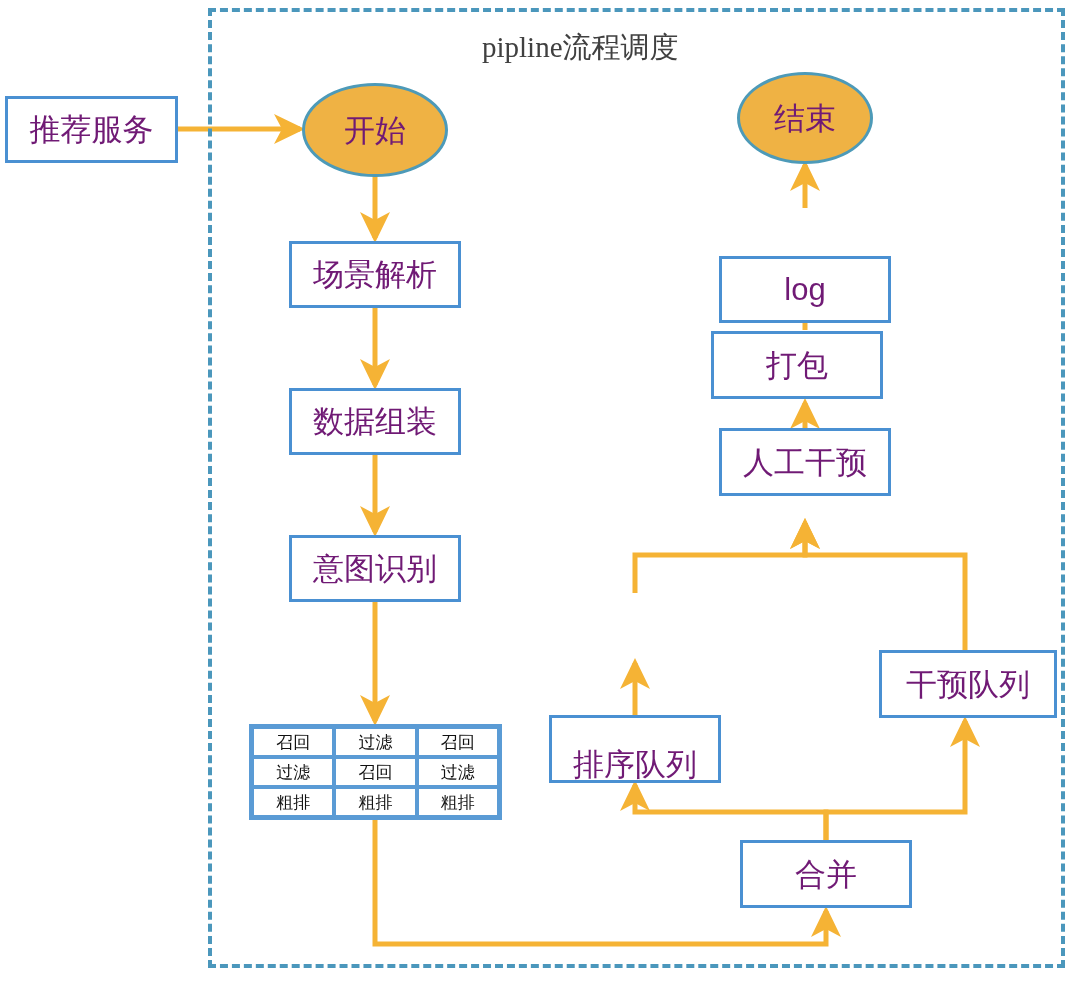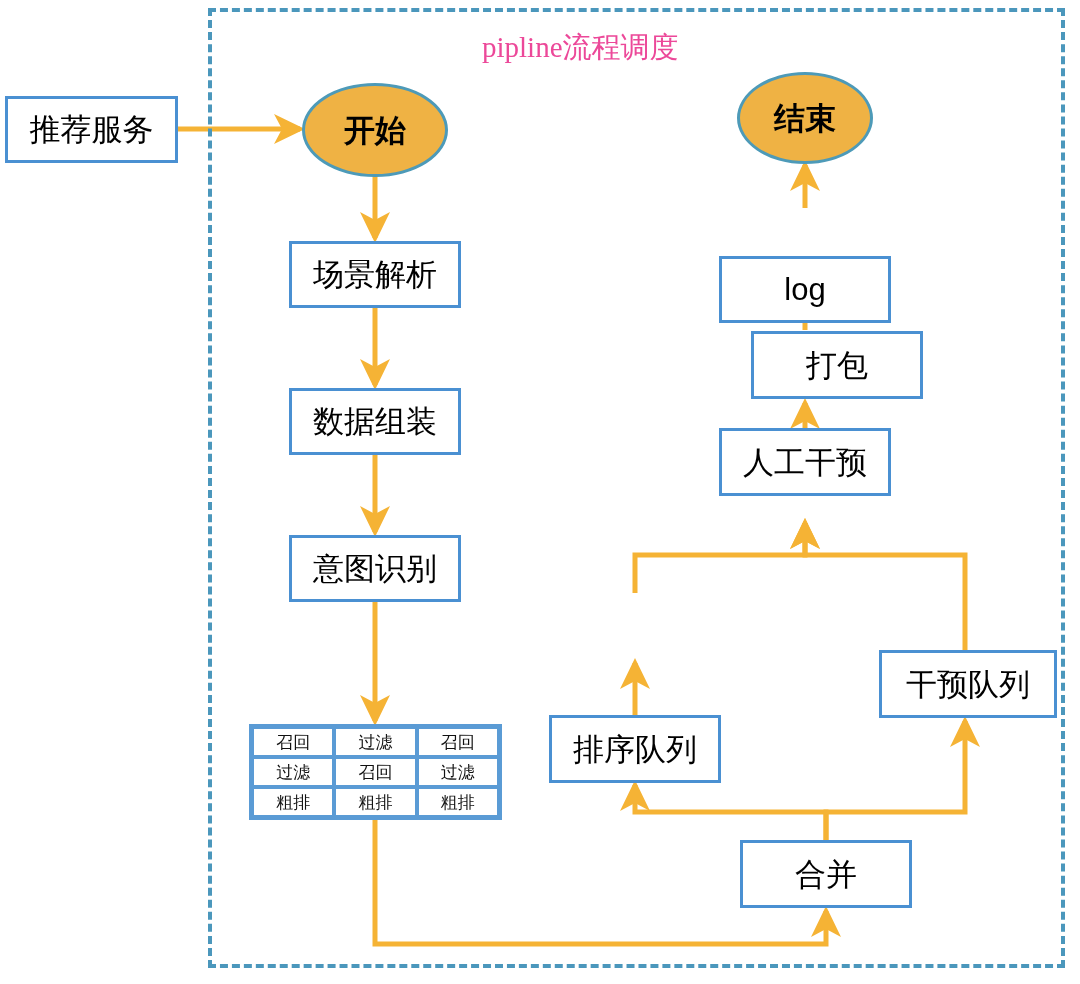--- a/index.html
+++ b/index.html
@@ -24,45 +24,44 @@
     pointer-events: none;
   }
   .node {
     position: absolute;
     box-sizing: border-box;
     display: flex;
     align-items: center;
     justify-content: center;
     background: #ffffff;
     border: 3px solid #4A90D2;
-    color: #000000;
+    color: #701a75;
     line-height: 1;
     z-index: 3;
   }
   .node.process {
     font-size: 31px;
   }
   .node.terminator {
     border: 3px solid #4D9AB8;
     background: #EFB244;
     border-radius: 50%;
     font-size: 31px;
-    font-weight: bold;
   }
   .container-box {
     position: absolute;
     box-sizing: border-box;
     border: 4px dashed #4B97BC;
     background: transparent;
     z-index: 1;
   }
   .container-title {
     position: absolute;
     font-size: 29px;
-    color: #ec4899;
+    color: #404040;
     white-space: nowrap;
     z-index: 2;
   }
   .grid {
     position: absolute;
     box-sizing: border-box;
     border: 3px solid #5A9BD5;
     display: grid;
     grid-template-columns: repeat(3, 1fr);
     grid-template-rows: repeat(3, 1fr);
@@ -176,34 +175,34 @@
     </div>
     <div class="grid-cell">
       <span>粗排</span>
     </div>
   </div>
 
   <div class="node process" style="left:740px; top:840px; width:172px; height:68px;">
     <span>合并</span>
   </div>
 
-  <div class="node process" style="left:549px; top:715px; width:172px; height:68px;">
+  <div class="node process" style="left:549px; top:715px; width:172px; height:68px;align-items:flex-end;">
     <span>排序队列</span>
   </div>
 
 
   <div class="node process" style="left:879px; top:650px; width:178px; height:68px;">
     <span>干预队列</span>
   </div>
 
   <div class="node process" style="left:719px; top:428px; width:172px; height:68px;">
     <span>人工干预</span>
   </div>
 
-  <div class="node process" style="left:751px; top:331px; width:172px; height:68px;text-align:right;">
+  <div class="node process" style="left:711px; top:331px; width:172px; height:68px;text-align:right;">
     <span>打包</span>
   </div>
 
   <div class="node process" style="left:719px; top:208px; width:172px; height:67px; font-family:'Liberation Sans', sans-serif;margin-top:48px;">
     <span>log</span>
   </div>
 
 </div>
 
 </body></html>

